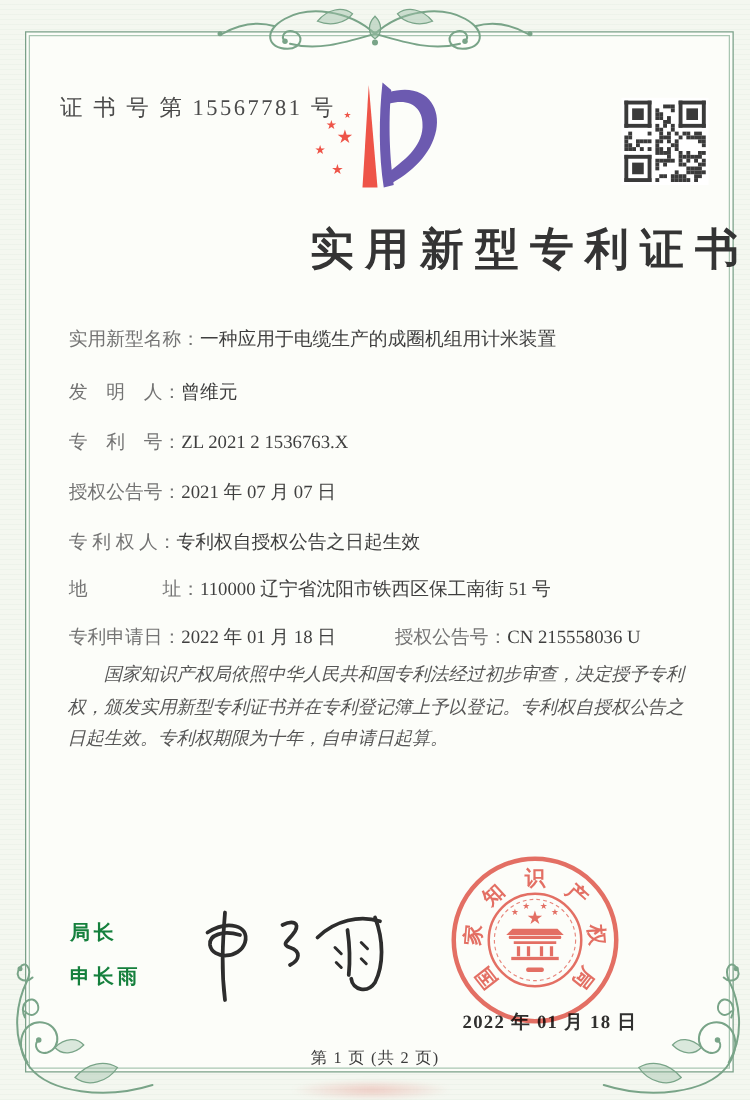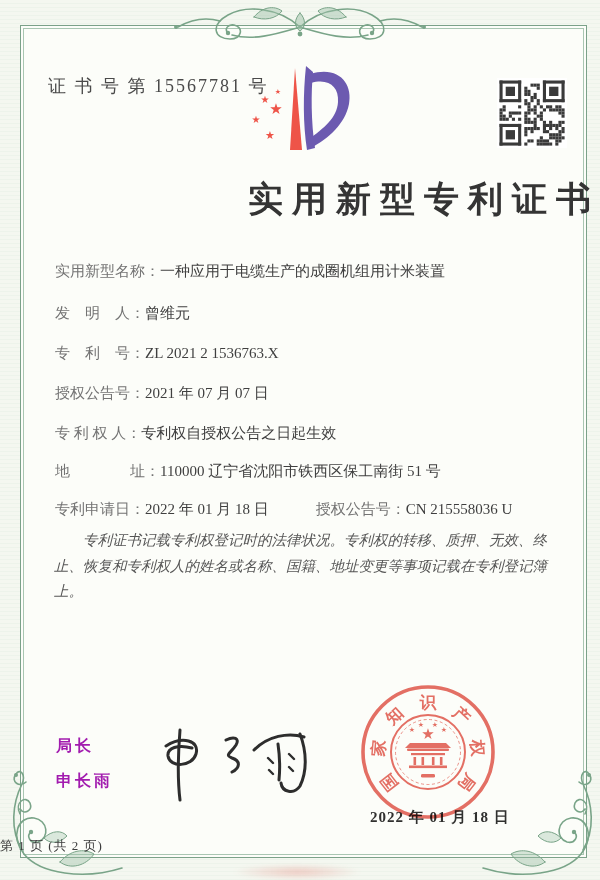--- a/index.html
+++ b/index.html
@@ -39,30 +39,30 @@
   .frow{position:absolute;left:0;white-space:nowrap;font-size:15px;color:#3f3f3f;}
   .frow .lab{color:#737373;}
   .r0{top:262px}.r1{top:304px}.r2{top:344px}.r3{top:384px}.r4{top:424px}.r5{top:462px}.r6{top:500px}
   .gap2{margin-left:47px;}
   .paras{
     position:absolute;left:54px;top:528px;width:494px;z-index:4;
     font-size:14.5px;line-height:25.5px;color:#565656;font-style:italic;
   }
   .paras p{margin:0;text-indent:2em;}
   .signer{position:absolute;left:56px;z-index:4;font-family:"Liberation Sans",sans-serif;
-    font-weight:bold;font-size:16px;color:#a21caf;letter-spacing:3px;}
+    font-weight:bold;font-size:16px;color:#15803d;letter-spacing:3px;}
   .signer.t1{top:736px}.signer.t2{top:771px}
   .signature{position:absolute;left:142px;top:710px;z-index:4;}
   .seal{position:absolute;left:358px;top:682px;z-index:6;opacity:0.85;mix-blend-mode:multiply;}
   .seal-date{
     position:absolute;left:370px;top:808px;z-index:5;
     font-size:15px;color:#30302f;letter-spacing:1px;font-weight:bold;
   }
   .footer{
-    position:absolute;left:0;top:837px;width:100%;text-align:left;z-index:4;
+    position:absolute;left:0;top:837px;width:100%;text-align:center;z-index:4;
     font-size:13px;color:#3c3c3c;letter-spacing:1px;
   }
   .bleed{
     position:absolute;left:232px;top:864px;width:130px;height:16px;z-index:2;
     background:radial-gradient(ellipse at center, rgba(224,90,78,0.28), rgba(224,90,78,0) 70%);
     filter:blur(2px);
   }
 </style>
 </head>
 <body>
@@ -274,21 +274,21 @@
   <div class="frow r2"><span class="lab">专　利　号：</span><span>ZL 2021 2 1536763.X</span></div>
   <div class="frow r3"><span class="lab">授权公告号：</span><span>2021 年 07 月 07 日</span></div>
   <div class="frow r4"><span class="lab">专 利 权 人：</span><span>专利权自授权公告之日起生效</span></div>
   <div class="frow r5"><span class="lab">地　　　　址：</span><span>110000  辽宁省沈阳市铁西区保工南街 51 号</span></div>
   <div class="frow r6">
     <span class="lab">专利申请日：</span><span>2022 年 01 月 18 日</span><span class="gap2 lab">授权公告号：</span><span>CN 215558036 U</span>
   </div>
 </div>
 
 <div class="paras">
-  <p>专利证书记载专利权登记时的法律状况。专利权的转移、质押、无效、终止、恢复和专利权人的姓名或名称、国籍、地址变更等事项记载在专利登记簿上。</p>
+  <p>国家知识产权局依照中华人民共和国专利法经过初步审查，决定授予专利权，颁发实用新型专利证书并在专利登记簿上予以登记。专利权自授权公告之日起生效。专利权期限为十年，自申请日起算。</p>
 </div>
 
 <div class="signer t1">局长</div>
 <div class="signer t2">申长雨</div>
 
 <svg class="signature" width="180" height="95" viewBox="0 0 180 95">
   <g stroke="#2d2d2d" stroke-width="3" fill="none" stroke-linecap="round">
     <path d="M38,20 C36,45 35,66 38,90"></path>
     <path d="M24,36 C40,26 58,30 54,44 C50,57 28,58 26,46 C25,38 36,34 50,38"></path>
     <path d="M84,30 C92,26 98,28 94,35 C89,43 82,45 90,48 C99,51 98,58 90,62"></path>

